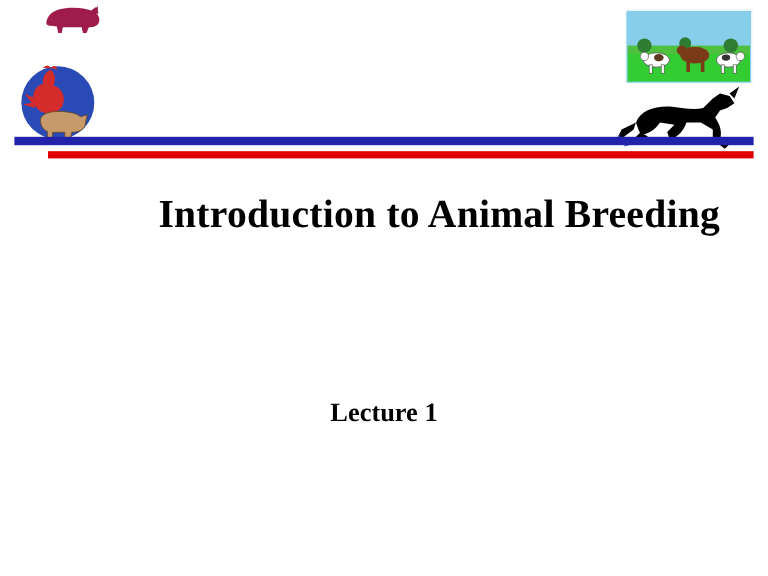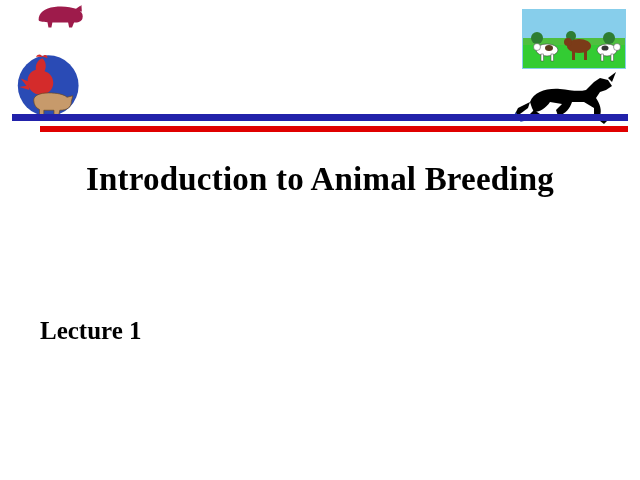--- a/index.html
+++ b/index.html
@@ -70,34 +70,34 @@
     height: 6px;
     background: #e00000;
   }
 
   
   .title {
     position: absolute;
     left: 40px;
     top: 158px;
     width: 560px;
-    text-align: center;
+    text-align: right;
     font-size: 33px;
     font-weight: bold;
     line-height: 1.28;
     color: #000000;
     letter-spacing: 0.2px;
   }
   .subtitle {
     position: absolute;
     left: 40px;
-    top: 317px;
+    top: 331px;
     width: 560px;
-    text-align: left;
-    font-size: 25px;
+    text-align: center;
+    font-size: 22px;
     font-weight: bold;
     color: #000000;
   }
 </style>
 </head>
 <body>
 
 <div class="slide">
 
   <div class="header-art">

